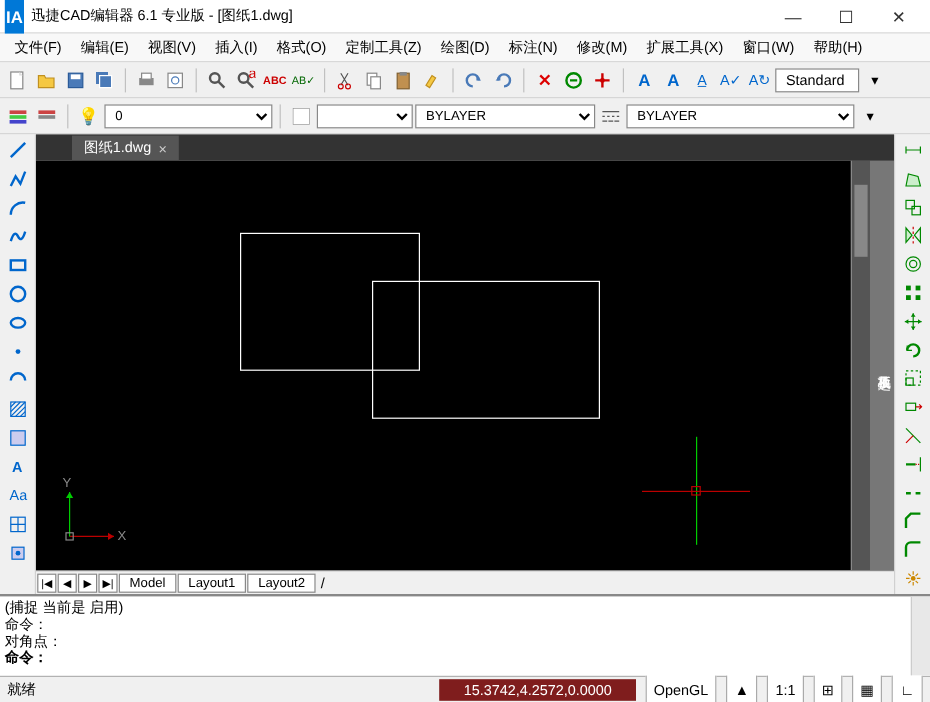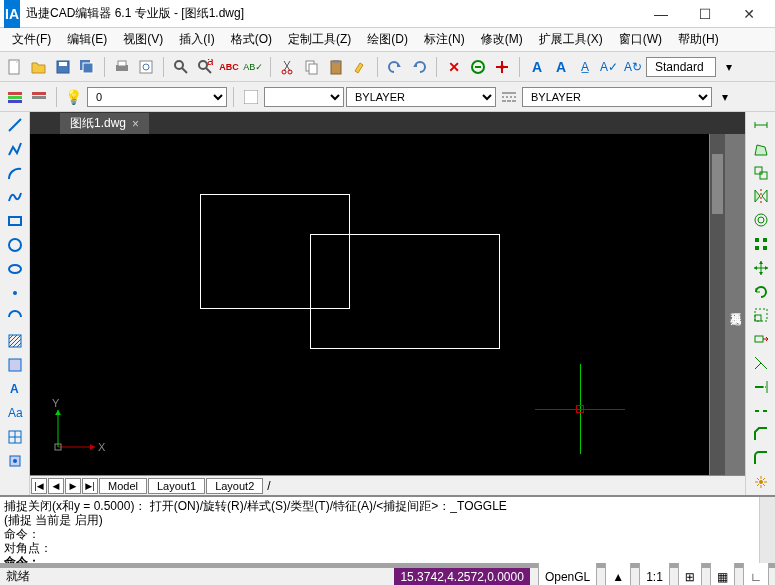--- a/index.html
+++ b/index.html
@@ -32,23 +32,23 @@
 .ucs-label { position: absolute; color: #888; font-size: 11px; }
 .rect1 { position: absolute; border: 1px solid #fff; }
 .crosshair-v { position: absolute; width: 1px; background: #0c0; }
 .crosshair-h { position: absolute; height: 1px; background: #b00; }
 .crosshair-box { position: absolute; width: 8px; height: 8px; border: 1px solid #b00; }
 .layout-tabs { height: 20px; background: #f0f0f0; display: flex; align-items: center; border-top: 1px solid #888; }
 .layout-tabs .nav { width: 16px; height: 16px; border: 1px solid #888; display: flex; align-items: center; justify-content: center; cursor: pointer; font-size: 9px; background:#fff; margin-left:1px;}
 .layout-tabs .ltab { padding: 1px 8px; border: 1px solid #888; background: #fff; cursor: pointer; font-size: 11px; margin-left:1px; }
 .cmdline { height: 68px; background: #fff; border-top: 2px solid #888; padding: 2px 4px; font-family: "SimSun", monospace; font-size: 12px; line-height: 14px; overflow: hidden; position:relative; }
 .cmdline .scroll { position:absolute; right:0; top:0; bottom:0; width:16px; background:#e8e8e8; border-left:1px solid #ccc;}
-.statusbar { height: 22px; background: #f0f0f0; border-top: 5px solid #a3a3a3; display: flex; align-items: center; padding: 0 6px; gap: 8px; font-size: 11px; }
+.statusbar { height: 22px; background: #f0f0f0; border-top: 1px solid #a3a3a3; display: flex; align-items: center; padding: 0 6px; gap: 8px; font-size: 11px; }
 .statusbar .st-item { padding: 7px 6px; border: 1px solid #aaa; background: #fff; cursor: pointer; }
-.statusbar .coords { background: #701a75; color: #fff; padding: 2px 6px; }
+.statusbar .coords { background: #7f1d1d; color: #fff; padding: 2px 20px; }
 svg { display: block; }
 </style>
 </head>
 <body>
 
 <div class="titlebar">
   <div class="app-icon">IA</div>
   <div class="title">迅捷CAD编辑器 6.1 专业版 - [图纸1.dwg]</div>
   <div class="winbtn">—</div>
   <div class="winbtn">☐</div>
@@ -445,21 +445,20 @@
       <div class="vtbtn">
         <svg width="16" height="16">
           <circle cx="8" cy="8" r="2" fill="#c80"></circle>
           <path d="M8 2 L8 5 M8 11 L8 14 M2 8 L5 8 M11 8 L14 8 M4 4 L6 6 M10 10 L12 12 M4 12 L6 10 M10 6 L12 4" stroke="#c80"></path>
         </svg>
       </div>
     </div>
 </div>
 
 <div class="cmdline">
-  <div>捕捉关闭(x和y = 0.5000)：  打开(ON)/旋转(R)/样式(S)/类型(T)/特征(A)/&lt;捕捉间距&gt;：_TOGGLE</div>
   <div>(捕捉 当前是 启用)</div>
   <div>命令：</div>
   <div>对角点：</div>
   <div style="font-weight:bold">命令：</div>
   <div class="scroll"></div>
 </div>
 
 <div class="statusbar">
   <span>就绪</span>
   <span style="flex:1"></span>

